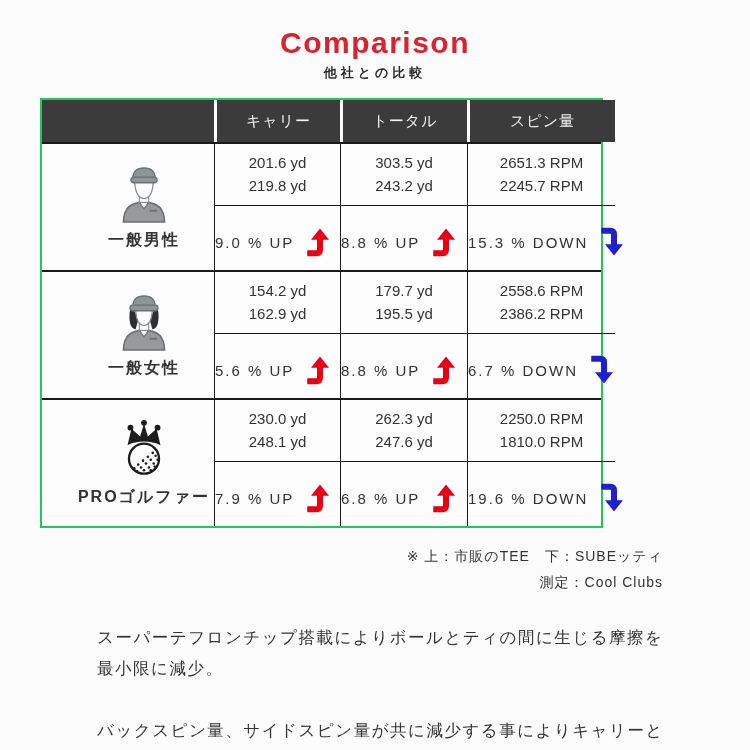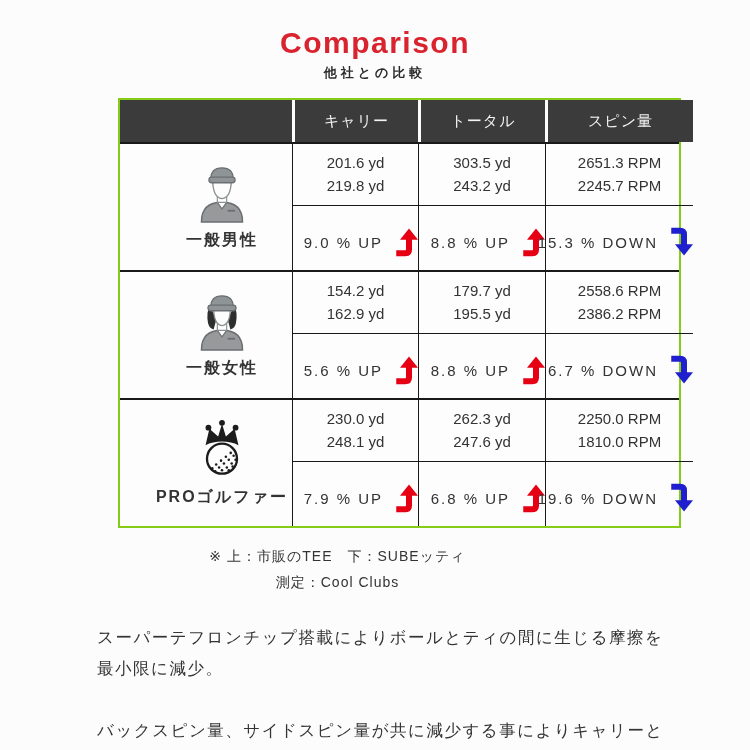--- a/index.html
+++ b/index.html
@@ -6,39 +6,39 @@
   html,body { background:#fcfcfc; }
   body { font-family:"Liberation Sans","DejaVu Sans",sans-serif; color:#333; }
   .page { position:relative; width:750px; height:750px; background:#fcfcfc; overflow:hidden; }
 
   
   .heading { text-align:center; padding-top:26px; }
   .title { color:#d9232e; font-size:30px; font-weight:800; letter-spacing:1.5px; line-height:1.1; }
   .subtitle { color:#2b2b2b; font-size:13px; font-weight:700; letter-spacing:4px; margin-top:5px; }
 
   
-  .ctable { margin:16px 0 0 118px; width:563px; border:2px solid #84cc16; background:#fdfdfd; }
+  .ctable { margin:16px 0 0 40px; width:563px; border:2px solid #22c55e; background:#fdfdfd; }
   .grid4 { display:grid; grid-template-columns:172px 126px 127px 148px; }
   .thead .hcell { background:#3b3b3b; color:#f4f4f4; height:42px; display:flex; align-items:center;
                   justify-content:center; font-size:15px; letter-spacing:1px; font-weight:500; }
   .thead .hcell + .hcell { border-left:3px solid #fcfcfc; }
   .trow { border-top:2px solid #191919; }
   .label-cell { display:flex; flex-direction:column; align-items:center; justify-content:center; gap:7px;padding-left:32px; }
   .row-label { font-size:16px; font-weight:600; letter-spacing:2px; color:#333; }
   .data-cell { border-left:1px solid #191919; display:flex; flex-direction:column;gap:8px; }
   .values { height:62px; border-bottom:1px solid #191919; display:flex; flex-direction:column;
             align-items:center; justify-content:center; font-size:15px; line-height:1.5; color:#333; }
-  .pct { height:56px; display:flex; align-items:center; justify-content:flex-end; gap:11px; }
+  .pct { height:56px; display:flex; align-items:center; justify-content:flex-start; gap:11px; }
   .pct-text { font-size:15px; letter-spacing:2px; color:#333; white-space:nowrap; }
   .arrow { width:24px; height:32px; flex:0 0 auto; }
   .person-icon { width:56px; height:60px; }
   .pro-icon { width:62px; height:62px; }
 
   
-  .notes { margin:16px 87px 0 12px; text-align:center; font-size:14px; letter-spacing:1px;
+  .notes { margin:16px 87px 0 12px; text-align:right; font-size:14px; letter-spacing:1px;
            line-height:1.85; color:#333; }
 
   
   .bodytext { margin:26px 0 0 97px; width:572px; font-size:16.5px; letter-spacing:1.5px;
               line-height:1.9; color:#333; }
   .para + .para { margin-top:31px; }
 </style>
 </head>
 <body>
 

